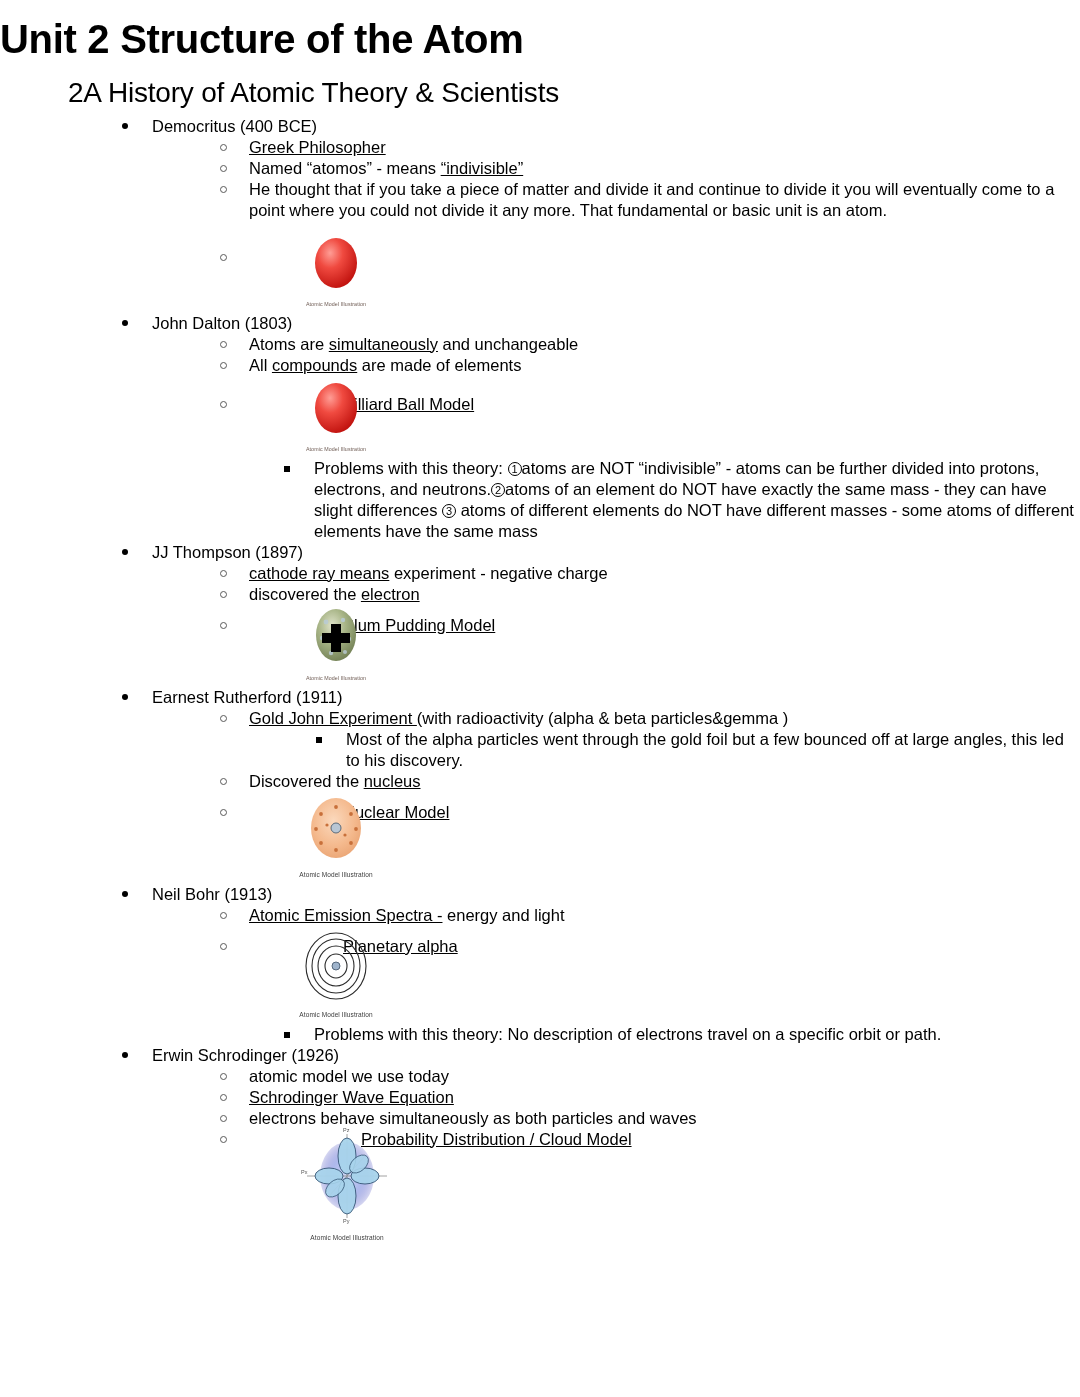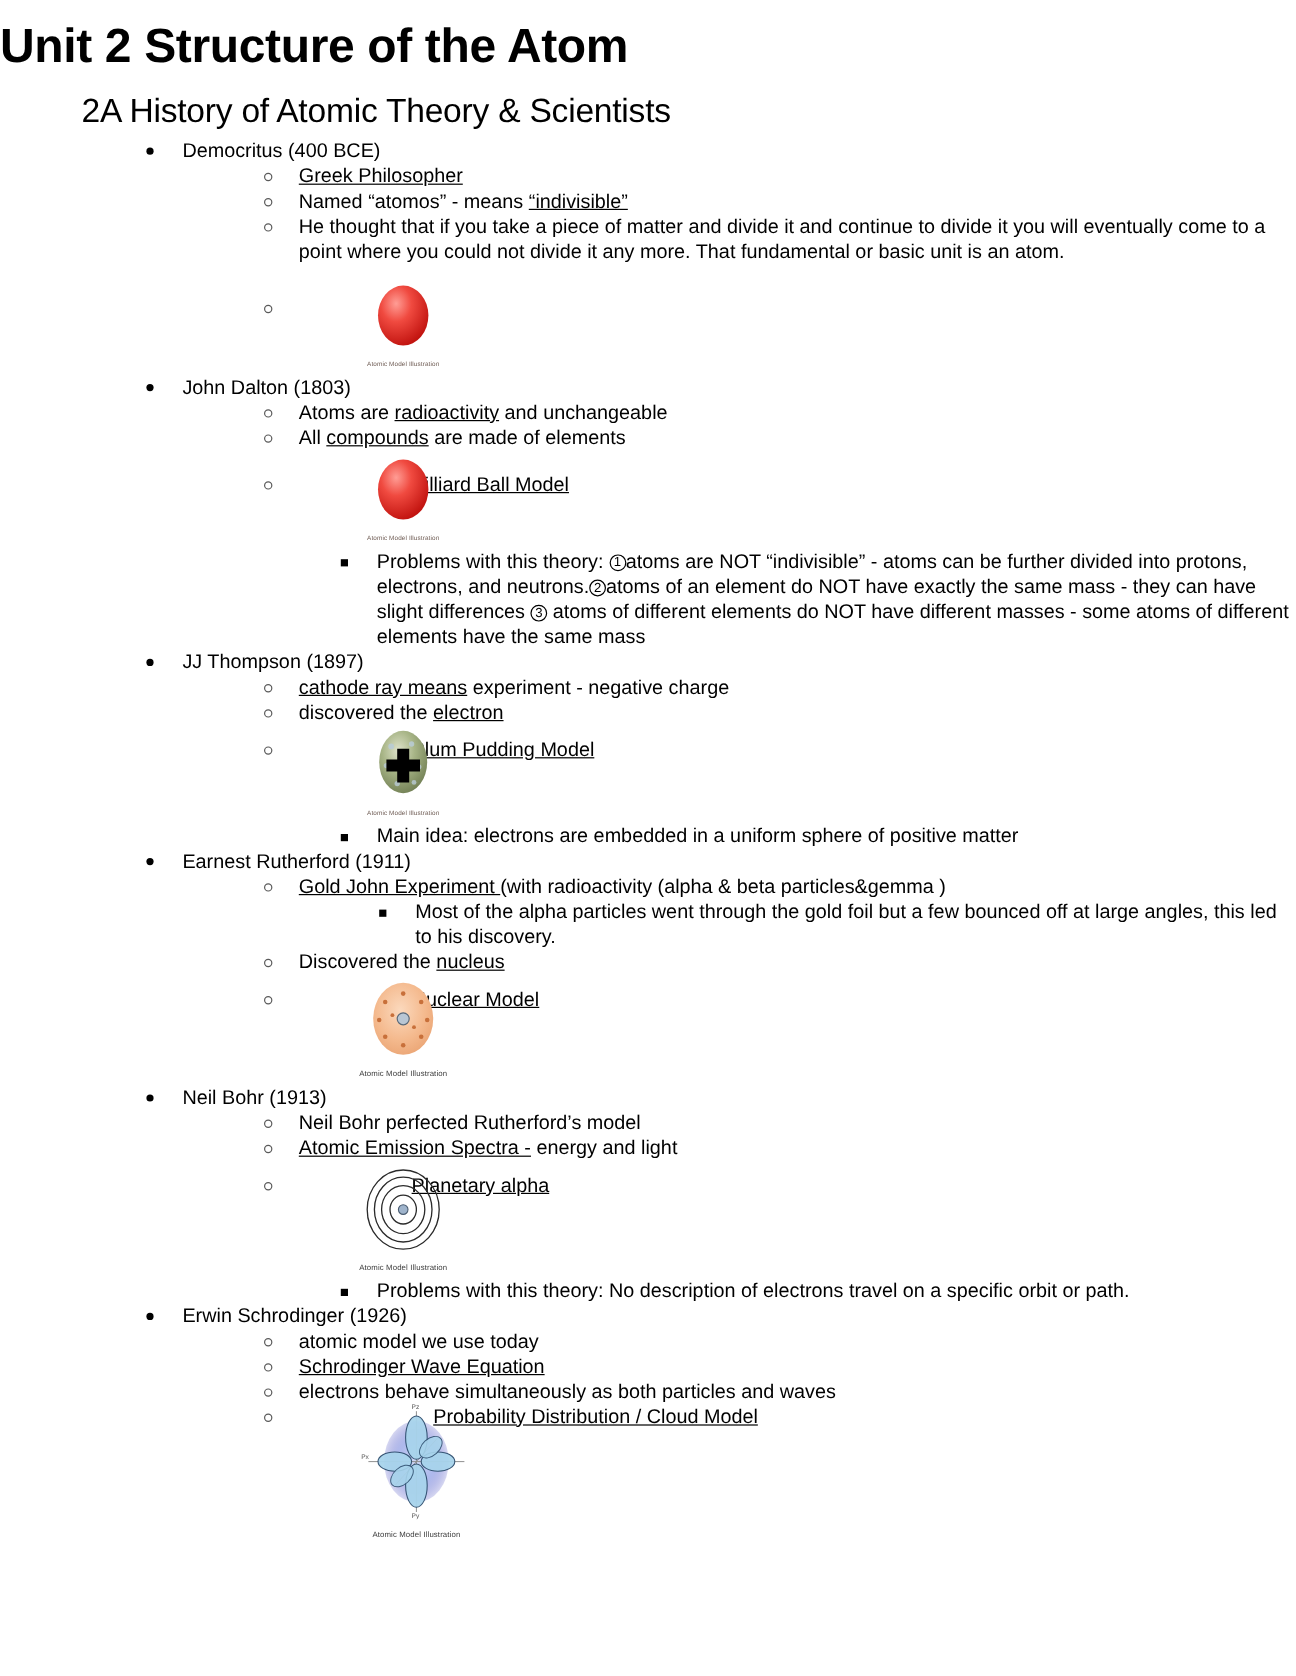--- a/index.html
+++ b/index.html
@@ -164,21 +164,21 @@
             <span class="cap">Atomic Model Illustration</span>
           </span>
         </li>
       </ul>
     </li>
 
     <li class="item b1">
       <span class="txt">John Dalton (1803)</span>
       <ul class="lvl2">
         <li class="item b2">
-          <span class="txt">Atoms are <span class="u">radioactivity</span> and unchangeable</span>
+          <span class="txt">Atoms are <span class="u">simultaneously</span> and unchangeable</span>
         </li>
         <li class="item b2">
           <span class="txt">All <span class="u">compounds</span> are made of elements</span>
         </li>
         <div class="sp-md"></div>
         <li class="item b2 figblock" style="height:64px;">
           <span class="fig cap-sm">
             <svg class="atom-svg" width="54" height="54" viewBox="0 0 54 54">
               <defs>
                 <radialGradient id="gRed2" cx="36%" cy="30%" r="72%">
@@ -227,25 +227,20 @@
               <circle cx="13" cy="32" r="2.2" fill="#b9cbd6" opacity="0.8"></circle>
               <circle cx="40" cy="33" r="2.2" fill="#b9cbd6" opacity="0.8"></circle>
               <circle cx="22" cy="47" r="2.2" fill="#b9cbd6" opacity="0.8"></circle>
               <circle cx="36" cy="46" r="2" fill="#b9cbd6" opacity="0.8"></circle>
               <path d="M22 18 h10 v9 h9 v10 h-9 v9 h-10 v-9 h-9 v-10 h9 z" fill="#000000"></path>
             </svg>
             <span class="cap">Atomic Model Illustration</span>
           </span>
           <span class="txt label u">Plum Pudding Model</span>
         </li>
-        <ul class="lvl3">
-          <li class="item b3">
-            <span class="txt">Main idea: electrons are embedded in a uniform sphere of positive matter</span>
-          </li>
-        </ul>
       </ul>
     </li>
 
     <li class="item b1">
       <span class="txt">Earnest Rutherford (1911)</span>
       <ul class="lvl2">
         <li class="item b2">
           <span class="txt"><span class="u">Gold John Experiment </span>(with radioactivity (alpha &amp; beta particles&amp;gemma )</span>
           <ul class="lvl3">
             <li class="item b3">
@@ -284,23 +279,20 @@
           </span>
           <span class="txt label u">Nuclear Model</span>
         </li>
       </ul>
     </li>
 
     <li class="item b1">
       <span class="txt">Neil Bohr (1913)</span>
       <ul class="lvl2">
         <li class="item b2">
-          <span class="txt">Neil Bohr perfected Rutherford’s model</span>
-        </li>
-        <li class="item b2">
           <span class="txt"><span class="u">Atomic Emission Spectra -</span> energy and light</span>
         </li>
         <div class="sp-sm"></div>
         <li class="item b2 figblock" style="height:88px;">
           <span class="fig">
             <svg class="atom-svg" width="66" height="70" viewBox="0 0 66 70">
               <ellipse cx="33" cy="35" rx="30" ry="33" fill="none" stroke="#2b2b2b" stroke-width="1.1"></ellipse>
               <ellipse cx="33" cy="35" rx="24" ry="27" fill="none" stroke="#2b2b2b" stroke-width="1.1"></ellipse>
               <ellipse cx="33" cy="35" rx="18" ry="20" fill="none" stroke="#2b2b2b" stroke-width="1.1"></ellipse>
               <ellipse cx="33" cy="35" rx="11" ry="12" fill="none" stroke="#2b2b2b" stroke-width="1.1"></ellipse>

